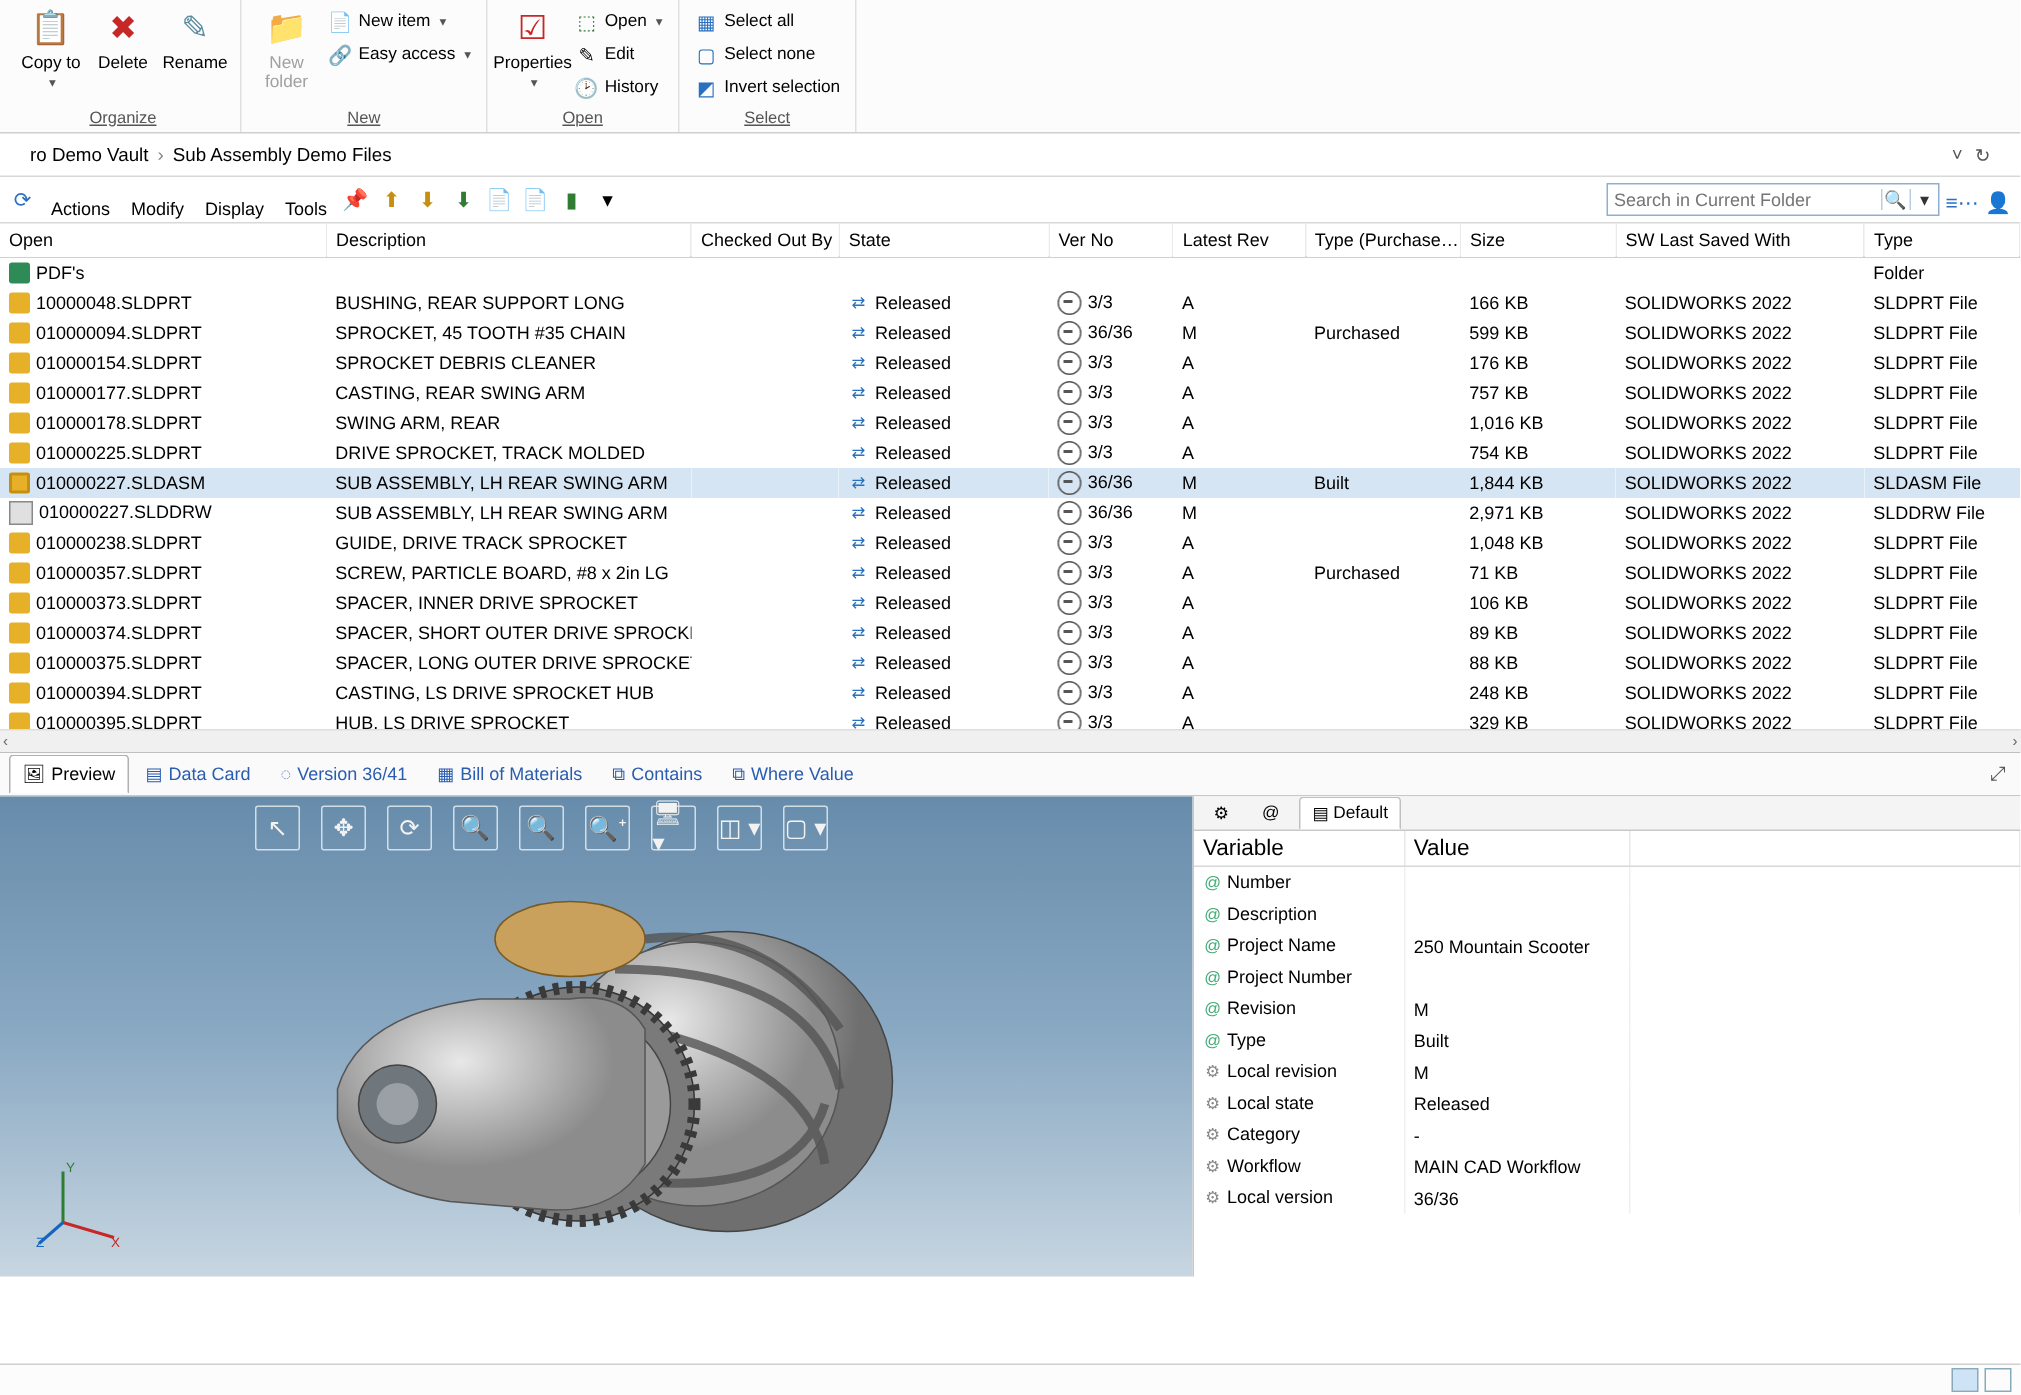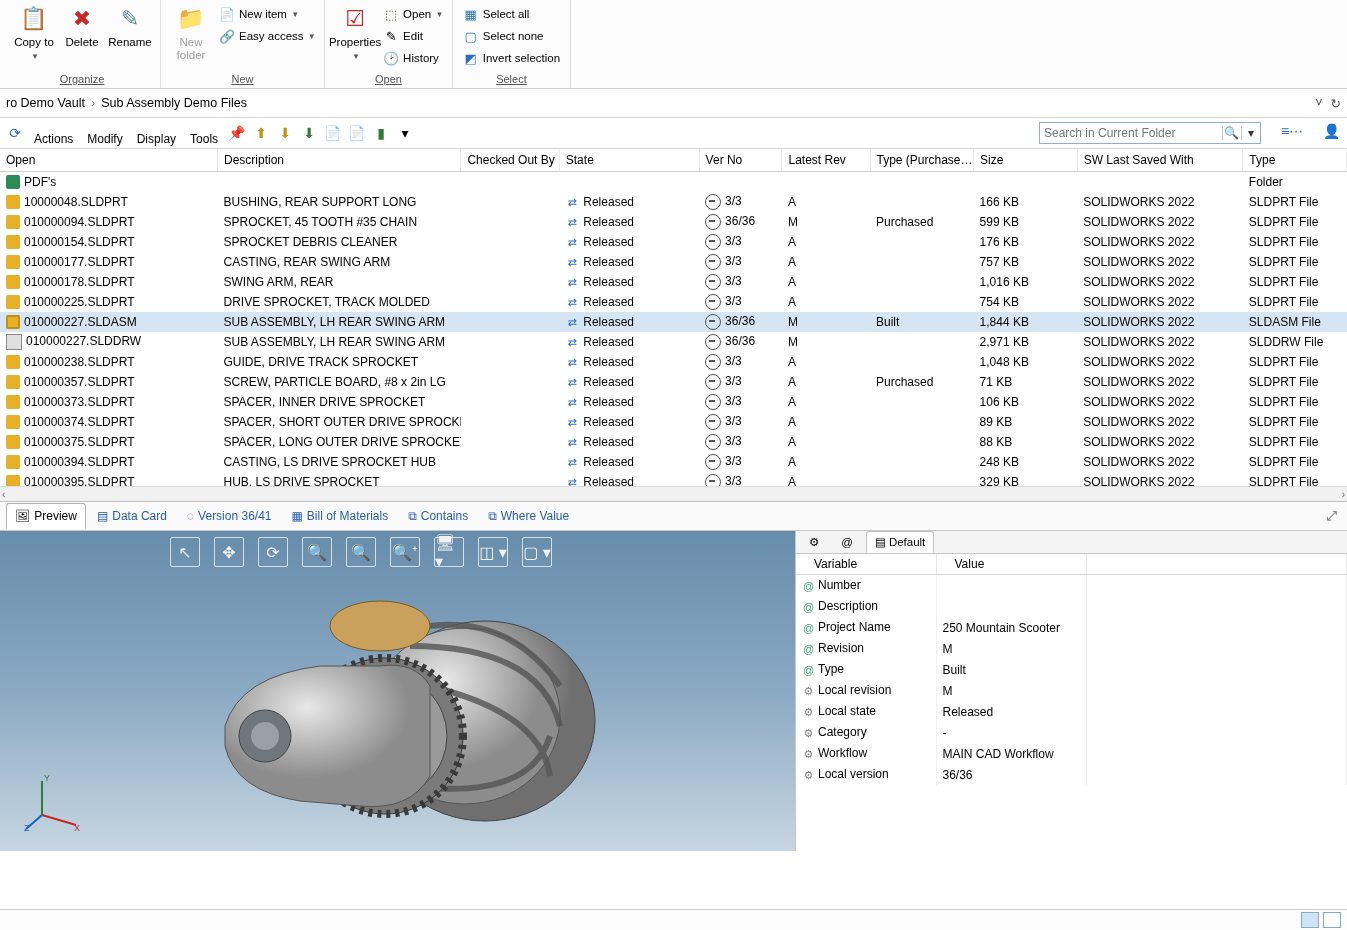--- a/index.html
+++ b/index.html
@@ -80,21 +80,21 @@
     font-size: 13px;
   }
   .drop-caret { font-size: 9px; color: #555; margin-left: 2px; }
 
   
   .breadcrumb-bar {
     display: flex;
     align-items: center;
     height: 28px;
     border-bottom: 1px solid #d8d8d8;
-    padding: 0 6px;
+    padding: 0 20px;
     font-size: 12.5px;
     gap: 6px;
   }
   .breadcrumb-bar .crumb { color: #000; }
   .breadcrumb-bar .sep   { color: #888; }
   .breadcrumb-right {
     margin-left: auto;
     display: flex; gap: 8px; align-items: center;
     color: #555;
   }
@@ -117,21 +117,21 @@
     cursor: default;
     margin-top: 12px;
   }
   .toolbar .tb-icon {
     width: 18px; height: 18px;
     display: inline-flex; align-items: center; justify-content: center;
     font-size: 14px;
   }
   .toolbar-right {
     margin-left: auto;
-    display: flex; gap: 22px; align-items: flex-start;
+    display: flex; gap: 6px; align-items: flex-end;
   }
   .search-box {
     display: flex; align-items: center;
     border: 1px solid #8faed2;
     height: 20px; width: 220px;
     background: #fff;
   }
   .search-box input {
     flex: 1; border: none; outline: none;
     font-size: 12px; padding: 0 4px; color: #666;
@@ -285,21 +285,21 @@
     background: #fff; border-color: #c0c0c0; border-bottom-color: #fff;
     border-top-left-radius: 3px; border-top-right-radius: 3px;
   }
   .prop-grid {
     width: 100%; border-collapse: collapse;
   }
   .prop-grid th {
     text-align: left; font-weight: normal;
     border-bottom: 1px solid #d8d8d8;
     border-right: 1px solid #e8e8e8;
-    padding: 3px 18px; font-size: 12px;
+    padding: 3px 6px; font-size: 15px;
     background: #fff;
   }
   .prop-grid td {
     padding: 2px 6px; font-size: 12px;
     border-right: 1px solid #f0f0f0;
     height: 17px;
   }
   .prop-ico {
     display: inline-block; width: 13px; height: 13px;
     margin-right: 3px; vertical-align: middle;
@@ -812,20 +812,25 @@
             <td><span class="prop-ico">@</span>Description</td>
             <td></td>
             <td></td>
           </tr>
           <tr>
             <td><span class="prop-ico">@</span>Project Name</td>
             <td>250 Mountain Scooter</td>
             <td></td>
           </tr>
           <tr>
+            <td><span class="prop-ico">@</span>Project Number</td>
+            <td></td>
+            <td></td>
+          </tr>
+          <tr>
             <td><span class="prop-ico">@</span>Revision</td>
             <td>M</td>
             <td></td>
           </tr>
           <tr>
             <td><span class="prop-ico">@</span>Type</td>
             <td>Built</td>
             <td></td>
           </tr>
           <tr>

